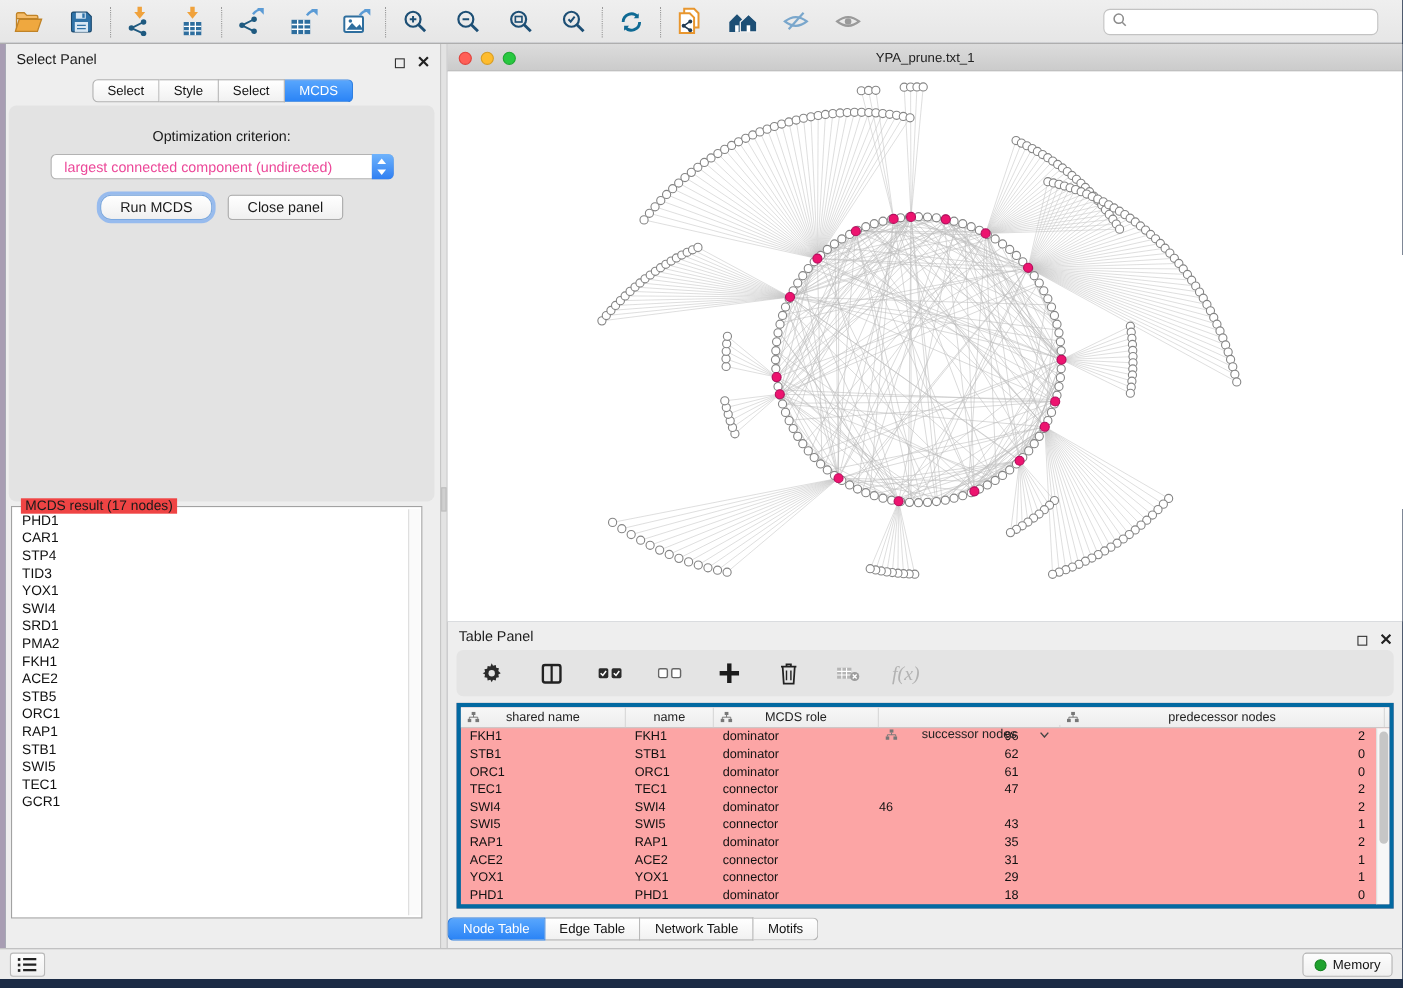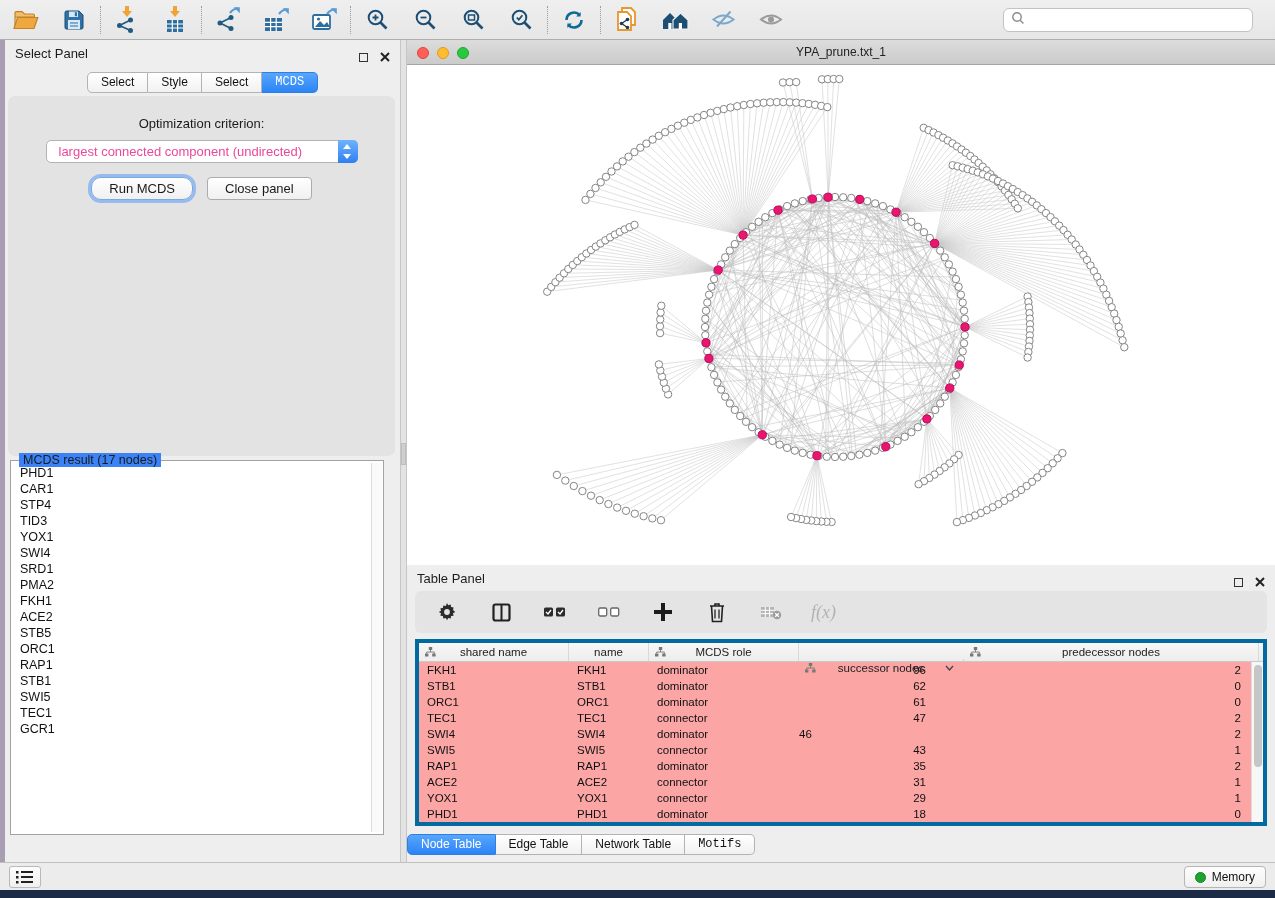--- a/index.html
+++ b/index.html
@@ -27,40 +27,40 @@
   .control-panel { position:absolute; left:5px; top:40px; width:395px; height:822px; background:#eeeeee; }
   .panel-header { position:relative; height:26px; }
   .panel-title { position:absolute; left:10px; top:6px; font-size:13px; color:#1c1c1c; }
   .win-icons { position:absolute; right:10px; top:8px; display:flex; gap:12px; align-items:center; }
   .float-box { width:9px; height:9px; border:1.5px solid #333; display:inline-block; }
 
   .cp-tabs { position:absolute; left:0; right:0; top:32px; display:flex; justify-content:center; }
   .tab { height:21px; line-height:19px; font-size:12px; padding:0 13px; background:linear-gradient(#ffffff,#f1f1f1);
     border:1px solid #b3b3b3; border-left:none; color:#111; cursor:default; }
   .tab:first-child { border-left:1px solid #b3b3b3; border-radius:5px 0 0 5px; }
-  .tab:last-child { border-radius:0 5px 5px 0;font-family:Liberation Mono, monospace; }
+  .tab:last-child { border-radius:0 5px 5px 0; }
   .tab.active { background:linear-gradient(#58a6fd,#2b84f6); color:#fff; border-color:#2f7fe0; }
 
   .cp-card { position:absolute; left:3px; right:5px; top:56px; height:360px; background:#e3e3e3; border-radius:7px; }
   .opt-label { text-align:center; padding-top:20px; font-size:13px; color:#1a1a1a; }
   .select-row { display:flex; justify-content:center; margin-top:9px; }
   .select-box { position:relative; width:312px; height:23px; background:#fff; border:1px solid #b3b3b3; border-radius:5px;
     font-size:13px; color:#ec4899; line-height:21px; padding-left:12px; }
   .select-stepper { position:absolute; right:-1px; top:-1px; width:20px; height:23px; border-radius:0 5px 5px 0;
     background:linear-gradient(#6fb3fc,#2f7ff2); }
   .select-stepper:before { content:""; position:absolute; left:5.5px; top:4px; border:4.5px solid transparent; border-bottom:5px solid #fff; border-top:none; }
   .select-stepper:after { content:""; position:absolute; left:5.5px; bottom:4px; border:4.5px solid transparent; border-top:5px solid #fff; border-bottom:none; }
   .btn-row { display:flex; justify-content:center; gap:14px; margin-top:14px; }
   .btn { height:23px; padding:0 17px; font-size:13px; color:#1a1a1a; background:linear-gradient(#ffffff,#f0f0f0);
     border:1px solid #ababab; border-radius:4px; font-family:"Liberation Sans",sans-serif; }
   .btn.focus-ring { box-shadow:0 0 0 3px rgba(100,160,245,.6); border-color:#7aa8e0;border-radius:10px; }
 
   .result-fieldset { position:absolute; left:5px; top:420px; width:374px; height:375px; background:#ffffff;
     border:1px solid #a2a2a2; }
-  .result-legend { position:absolute; left:8px; top:-8px; background:#3b82f6; padding:0 4px; font-size:12.5px; color:#1a1a1a; }
+  .result-legend { position:absolute; left:8px; top:-8px; background:#ef4444; padding:0 4px; font-size:12.5px; color:#1a1a1a; }
   .mcds-list { position:absolute; left:1px; top:4px; right:13px; bottom:2px; overflow:hidden; }
   .mcds-item { font-size:12.5px; line-height:16px; padding-left:8px; color:#111; }
   .list-scroll { position:absolute; right:1px; top:2px; bottom:2px; width:11px; background:#fafafa; border-left:1px solid #dcdcdc; }
 
   
   .network-window { position:absolute; left:407px; top:40px; width:868px; height:525px; background:#fff; }
   .net-titlebar { position:absolute; left:0; right:0; top:0; height:25px; background:linear-gradient(#dcdcdc,#cbcbcb);
     border-bottom:1px solid #a5a5a5; }
   .lights { position:absolute; left:10px; top:6.5px; display:flex; gap:8px; }
   .light { width:12px; height:12px; border-radius:50%; }

